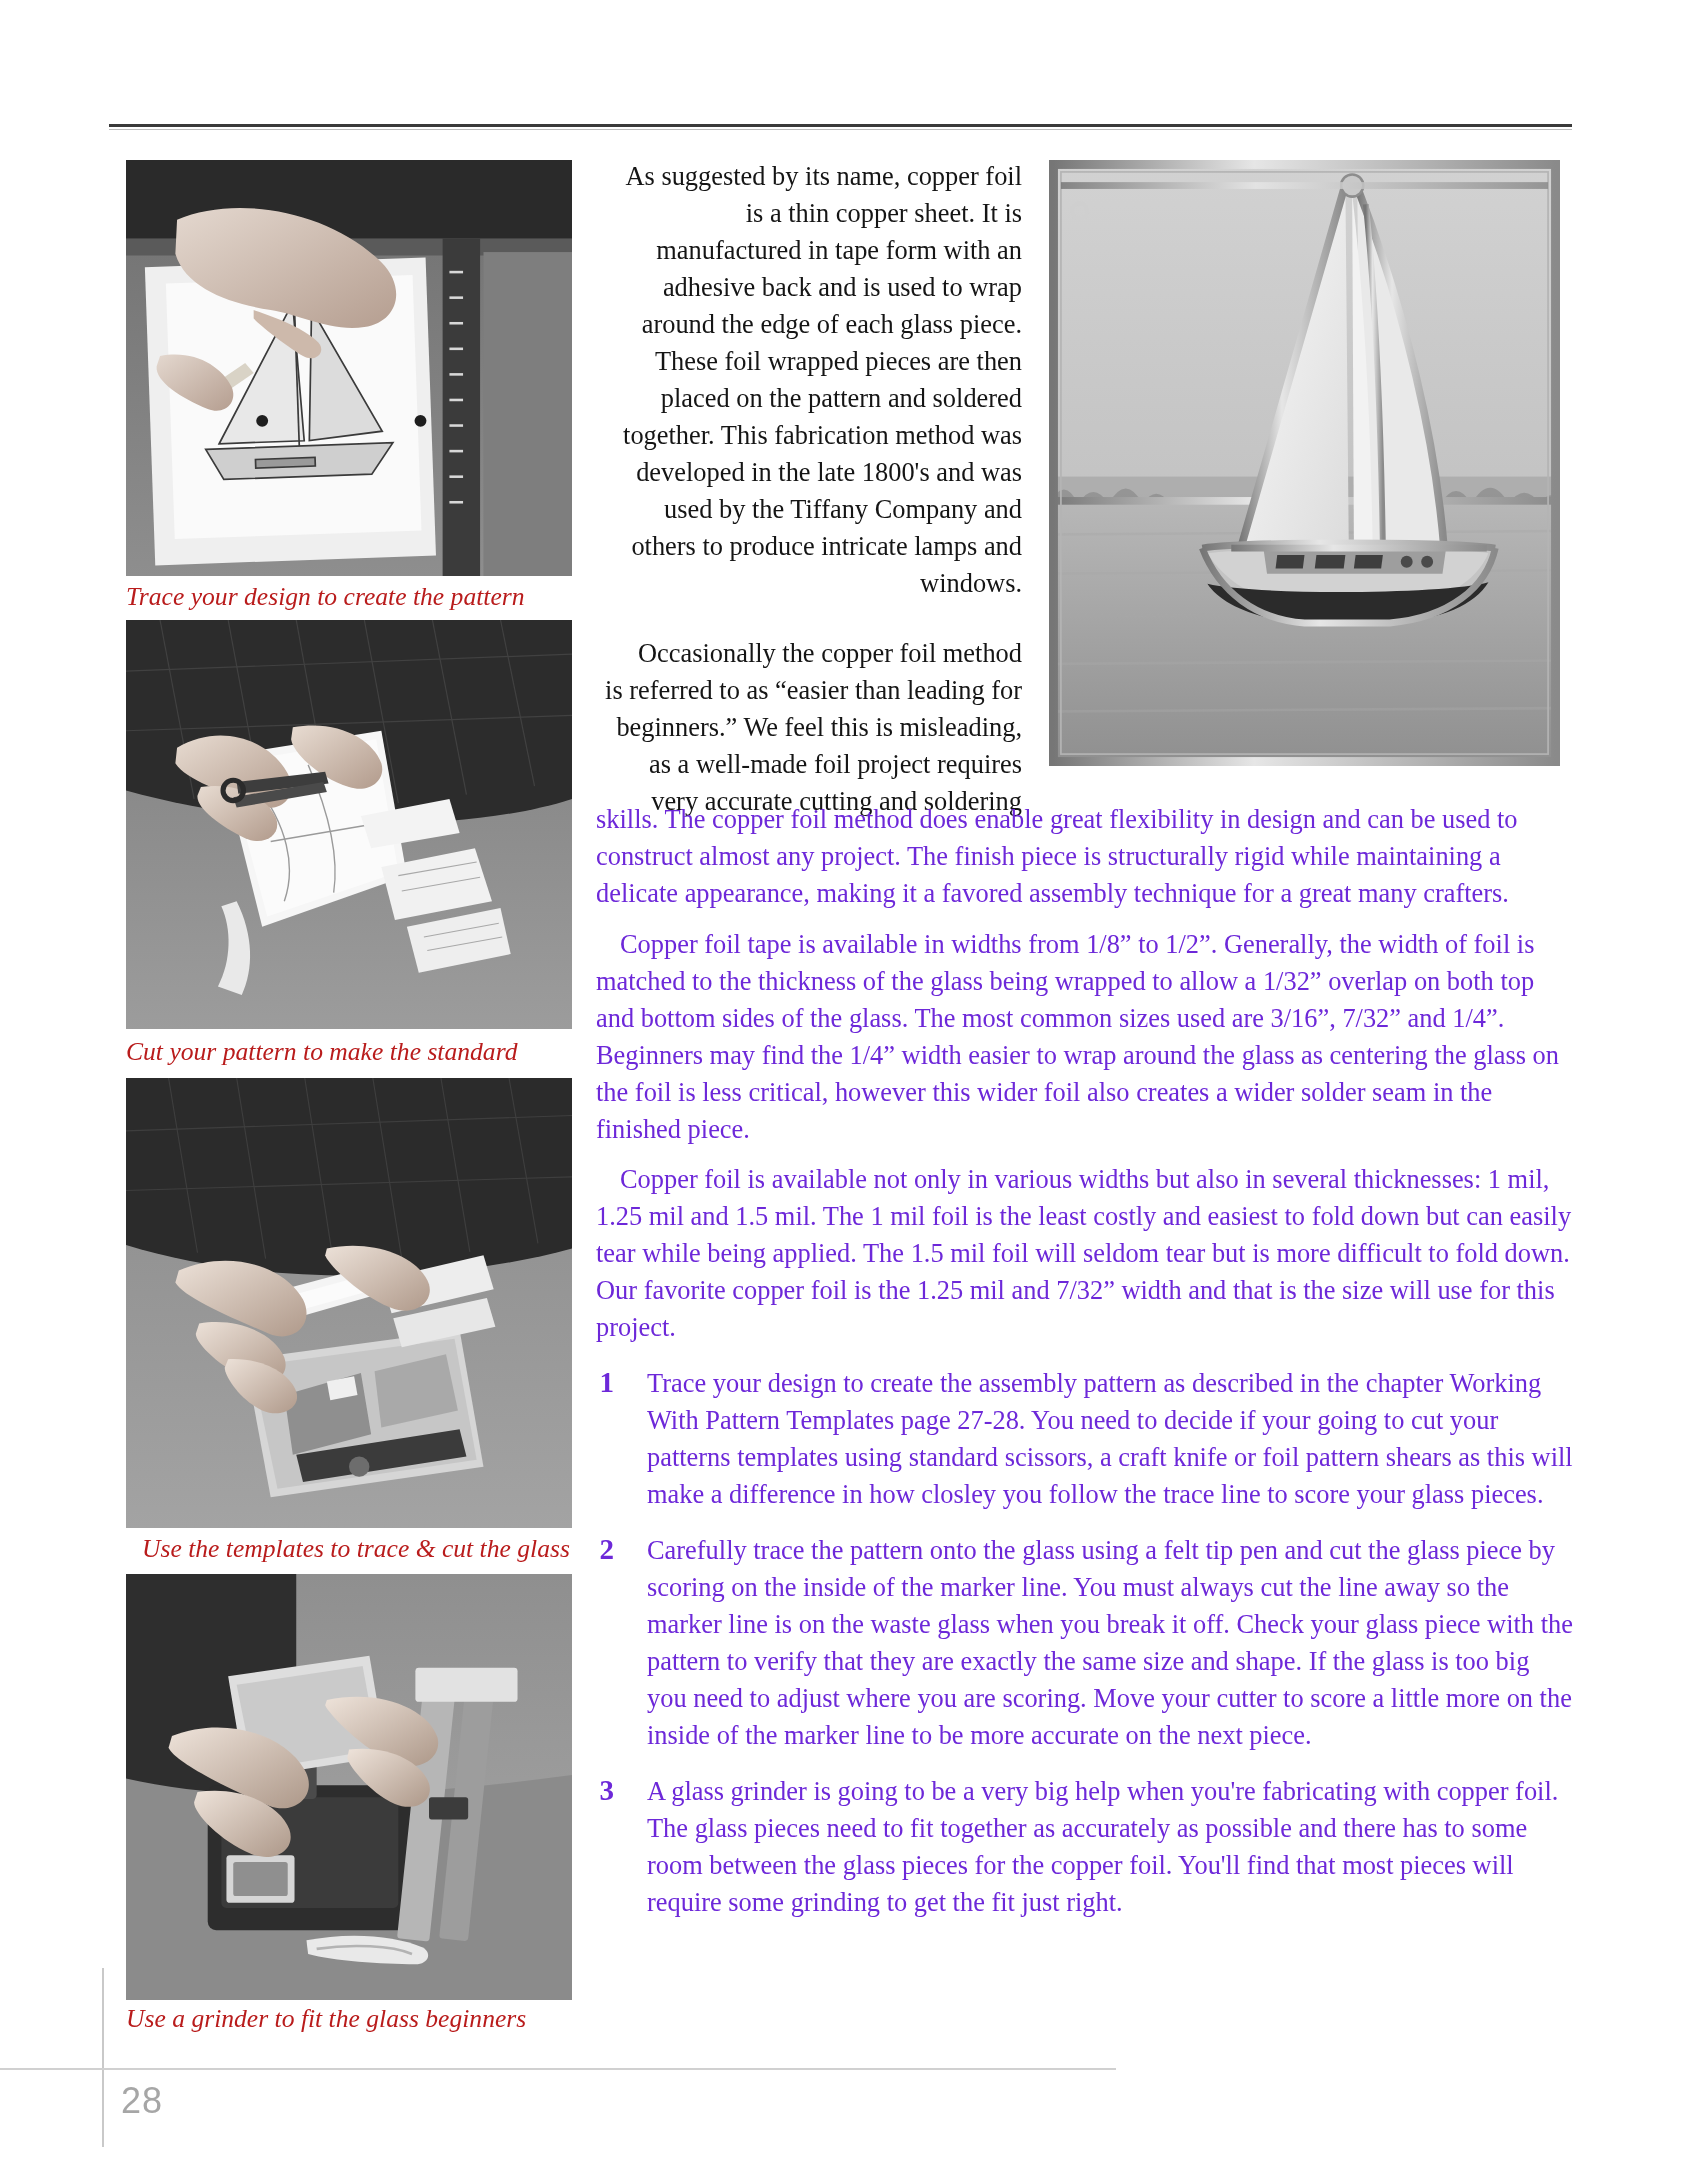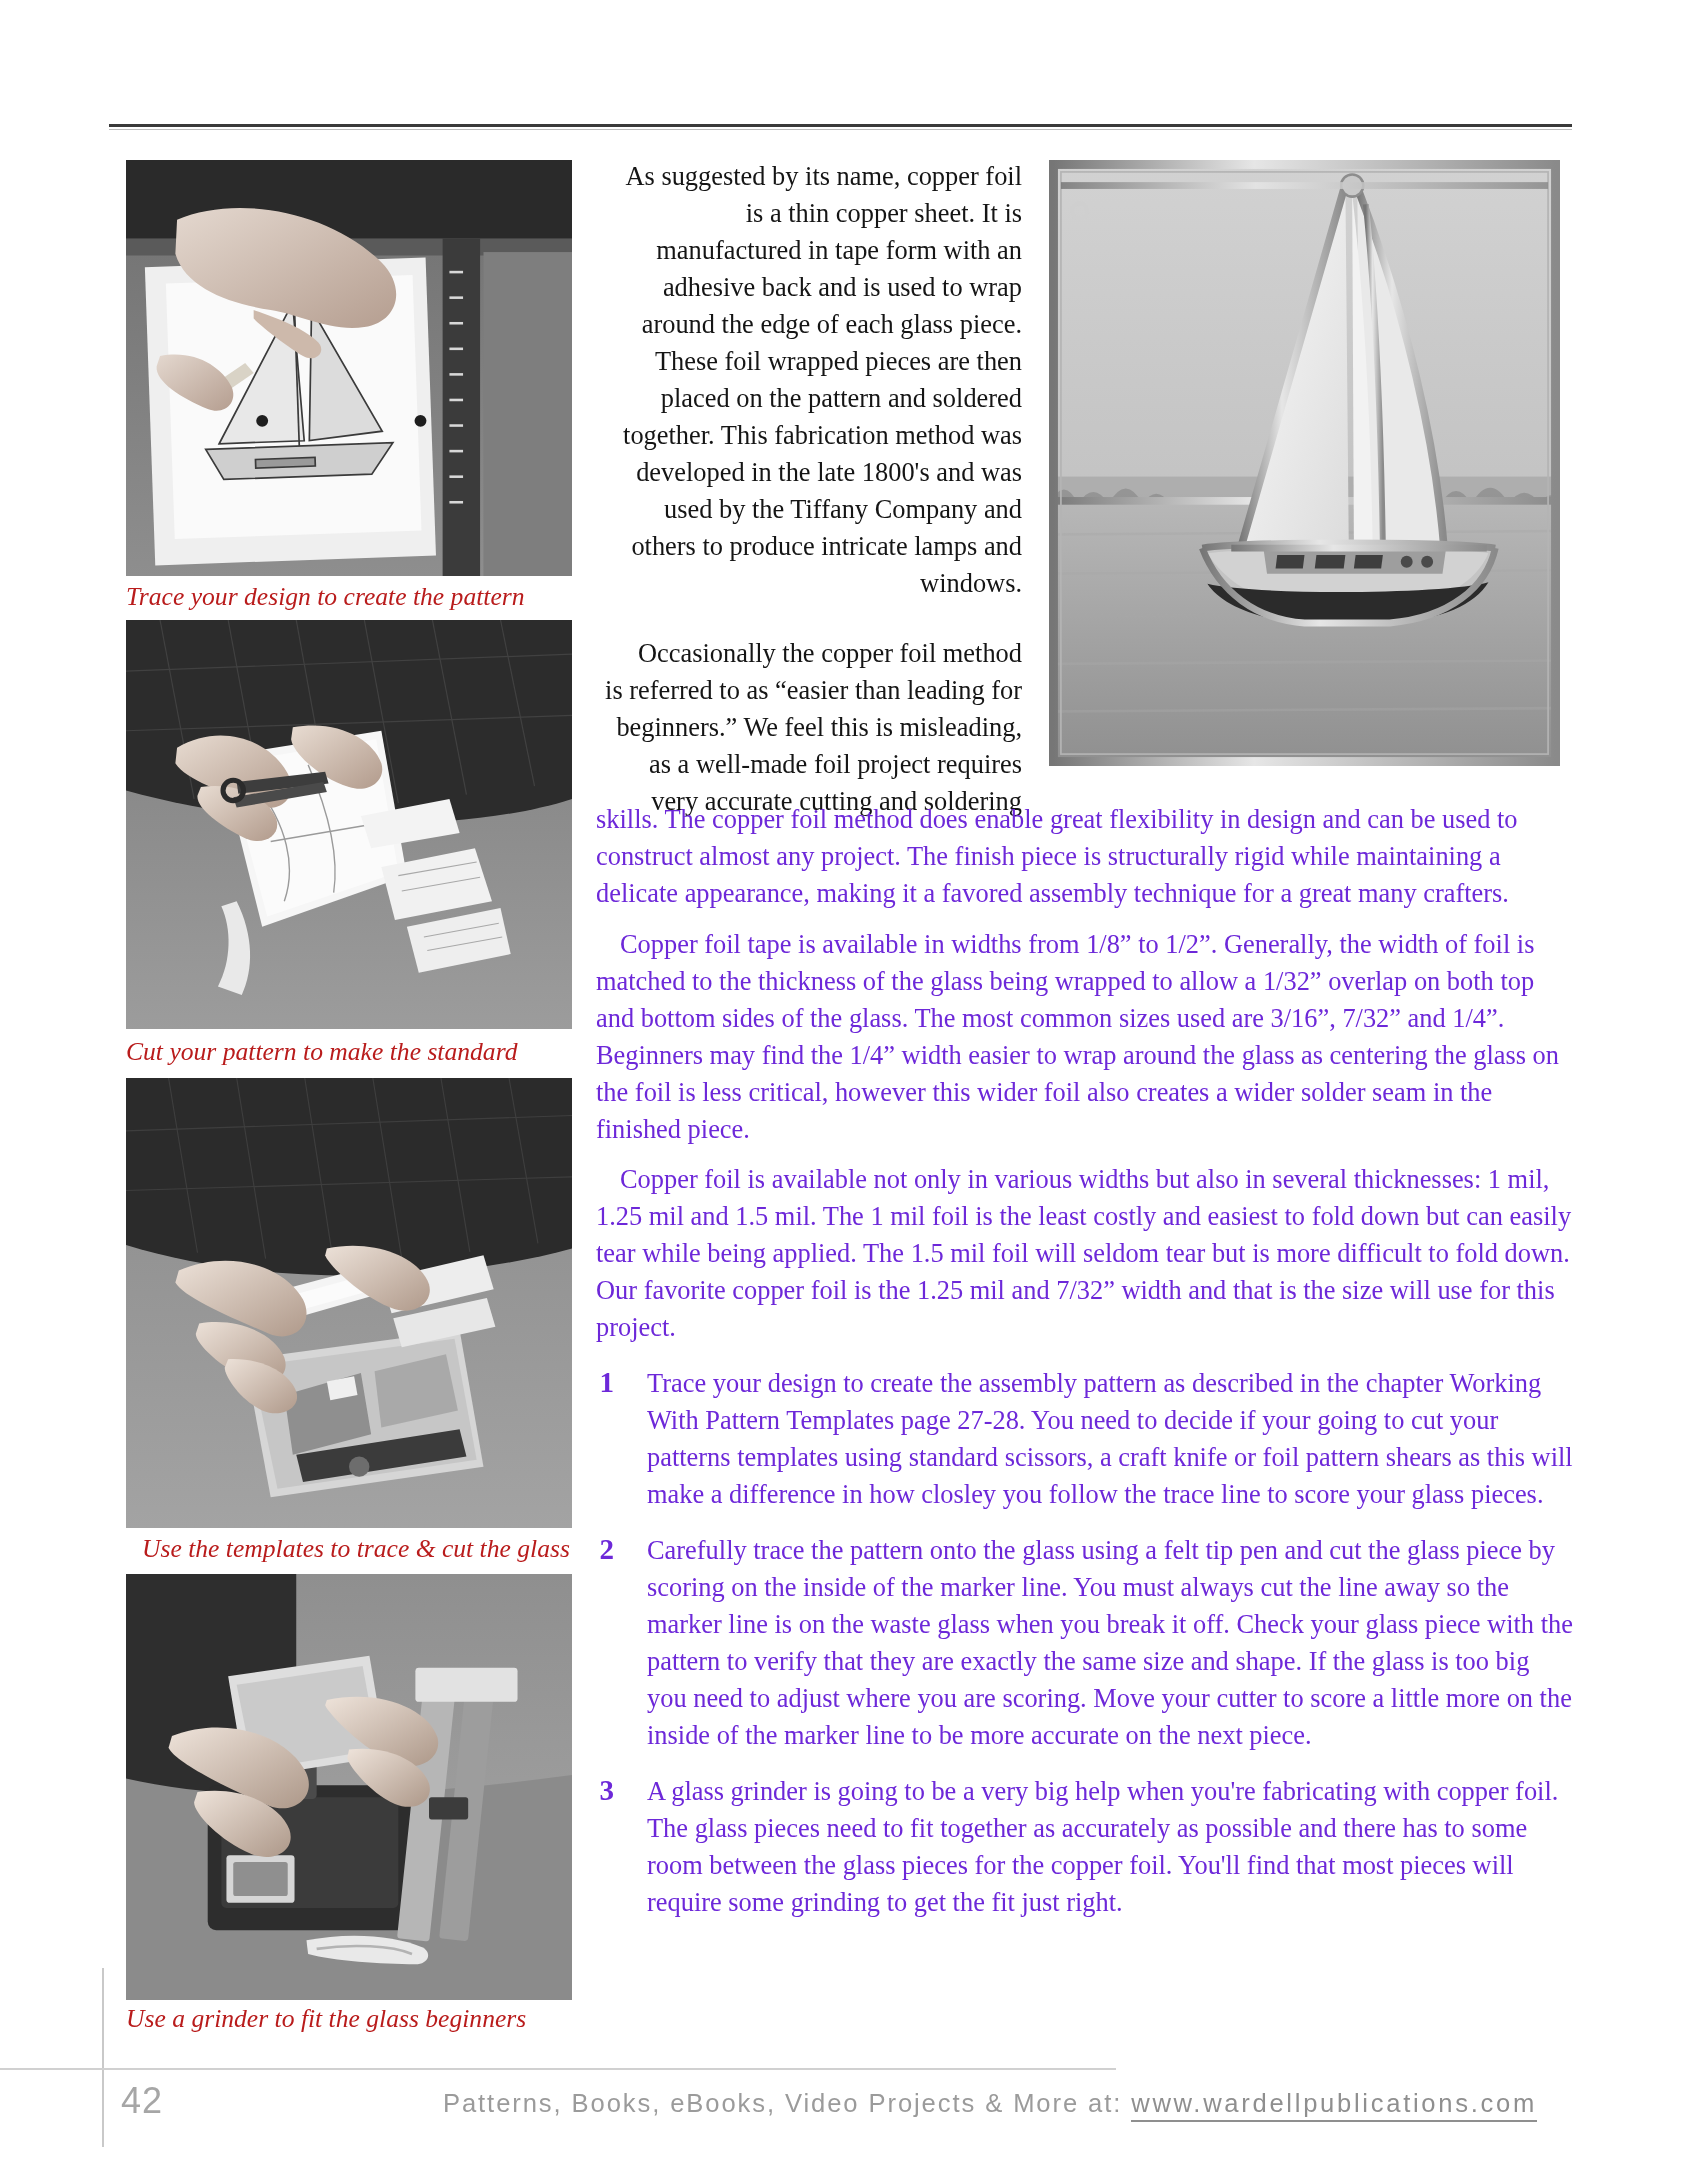--- a/index.html
+++ b/index.html
@@ -506,19 +506,16 @@
       </li>
       <li class="step">
         <span class="step-num">3</span>
         <span class="step-text">A glass grinder is going to be a very big help when you're fabricating with copper foil. The glass pieces need to fit together as accurately as possible and there has to some room between the glass pieces for the copper foil. You'll find that most pieces will require some grinding to get the fit just right.</span>
       </li>
     </ol>
   </div>
 
   <div class="footer-vrule"></div>
   <div id="footer-rule"></div>
-  <div id="page-number">42</div>
-  <div id="footer-line">
-    <span>Patterns, Books, eBooks, Video Projects &amp; More at: </span><span id="footer-url">www.wardellpublications.com</span>
-  </div>
+  <div id="page-number">28</div>
 
 </div>
 
 
 </body></html>

